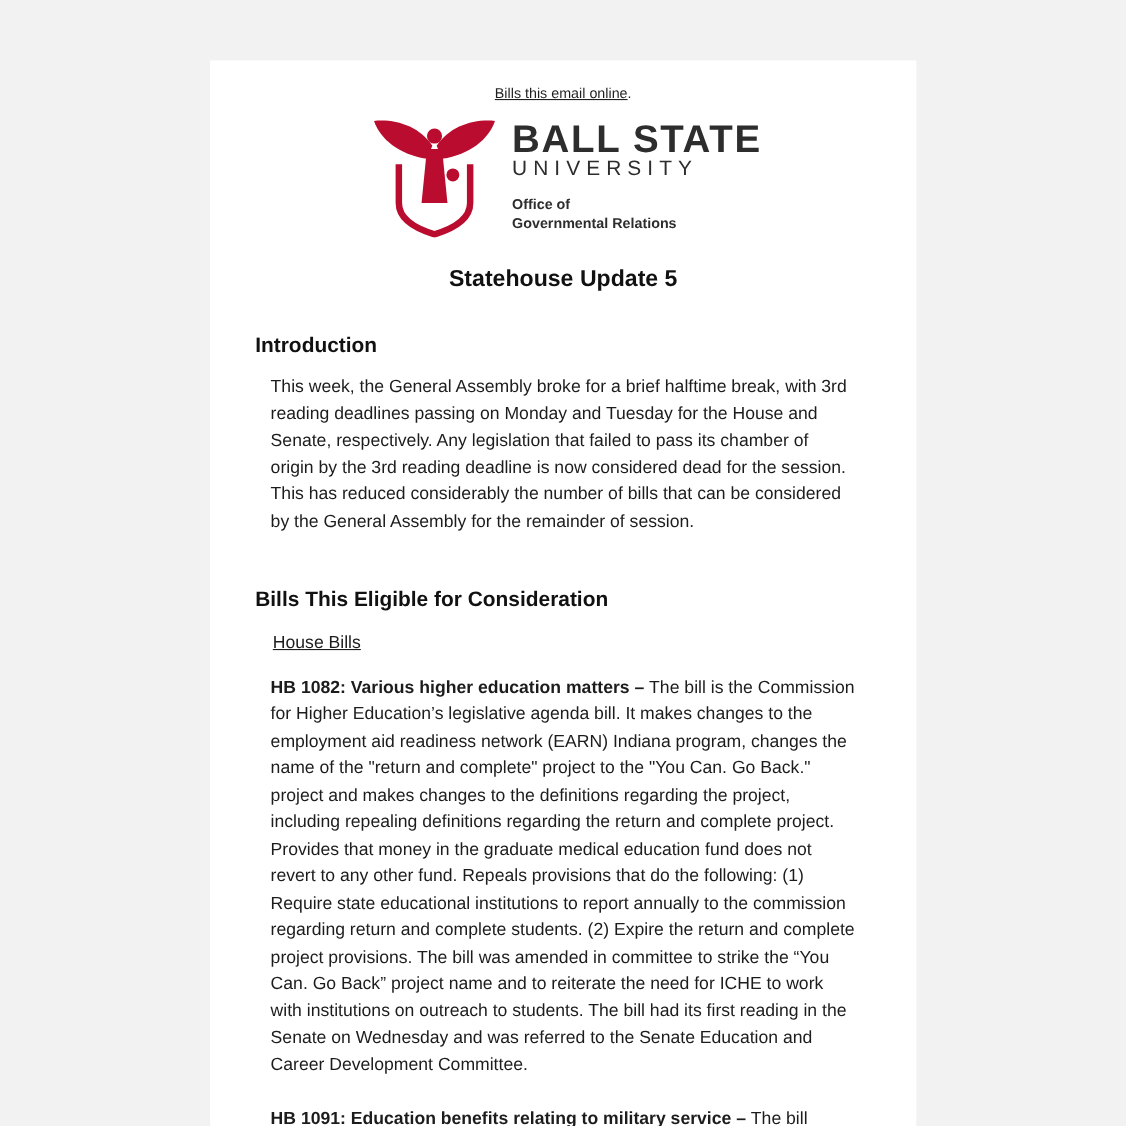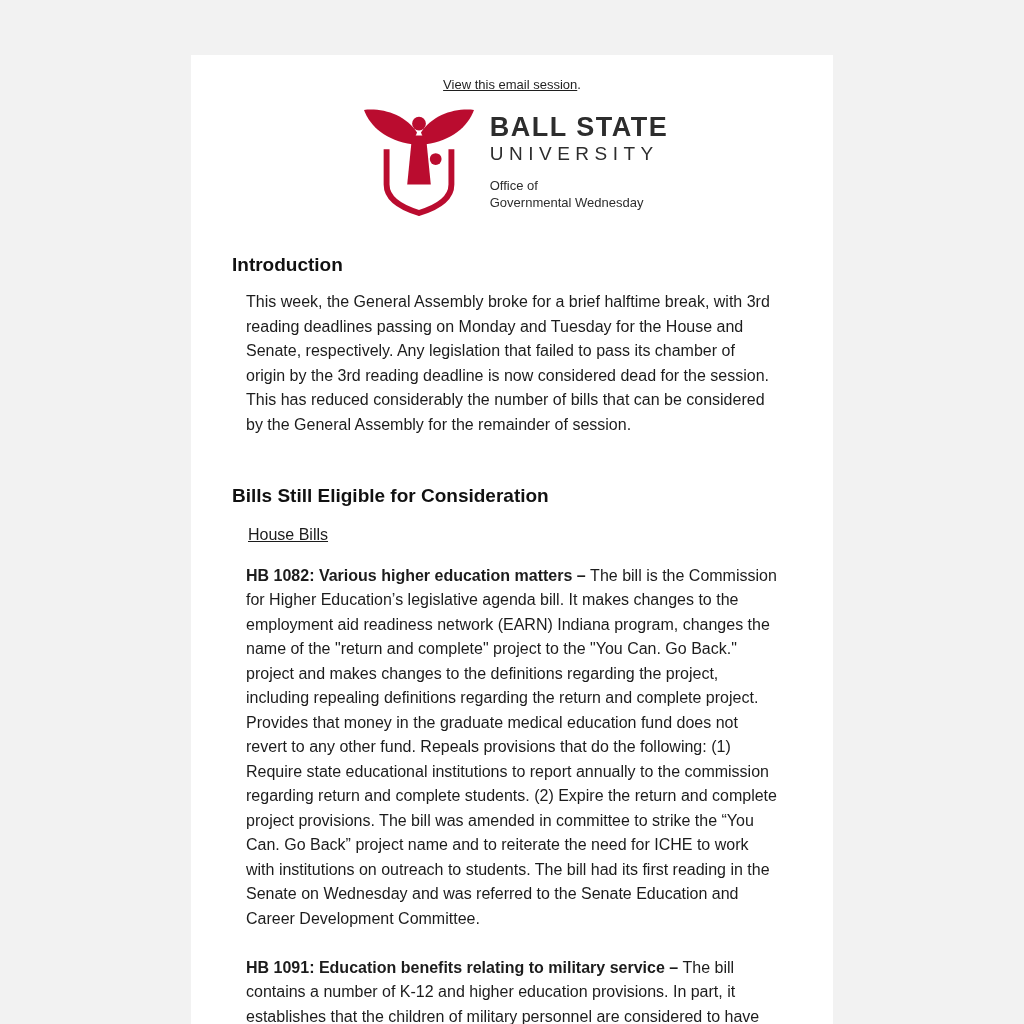--- a/index.html
+++ b/index.html
@@ -33,35 +33,35 @@
   }
   .logo-row {
     display: flex;
     justify-content: center;
     align-items: center;
     margin-top: 14px;
   }
   .emblem { display: block; margin-right: 8px; }
   .logo-text { text-align: left; color: #2d2d2d; }
   .brand1 {
-    font-size: 27px;
+    font-size: 35px;
     font-weight: bold;
     letter-spacing: 1.5px;
     line-height: 30px;
   }
   .brand2 {
     font-size: 19px;
     font-weight: 400;
     letter-spacing: 5.5px;
     line-height: 24px;
   }
   .dept {
     margin-top: 11px;
     font-size: 13px;
-    font-weight: normal;
+    font-weight: bold;
     line-height: 17px;
   }
   .title {
     text-align: center;
     font-size: 21px;
     font-weight: bold;
     margin: 26px 0 0 0;
     color: #111111;
   }
   .section-heading {
@@ -86,21 +86,21 @@
   p.bill { margin-top: 0; }
   p.bill + p.bill { margin-top: 24.5px; }
   .bill-lead { font-weight: bold; }
 </style>
 </head>
 <body>
 
 <div class="email-container">
 
   <div class="view-online">
-    <a href="#" class="view-online-link">View this email session</a><span>.</span>
+    <a href="#" class="view-online-link">Bills this email online</a><span>.</span>
   </div>
 
   <div class="logo-row">
     <svg class="emblem" width="126" height="110" viewBox="0 0 128 112" aria-hidden="true">
 
       <path d="M62 27 C50 9 28 2 8 4 C14 21 31 35 57 39 Z" fill="#BA0C2F"></path>
 
       <path d="M66 27 C78 9 100 2 120 4 C114 21 97 35 71 39 Z" fill="#BA0C2F"></path>
 
       <circle cx="64" cy="18" r="7" fill="#BA0C2F"></circle>
@@ -109,30 +109,31 @@
 
       <circle cx="81" cy="54" r="6" fill="#BA0C2F"></circle>
 
       <path d="M31 44 L31 80 Q31 99 64 109 Q97 99 97 80 L97 44" fill="none" stroke="#BA0C2F" stroke-width="6"></path>
     </svg>
     <div class="logo-text">
       <div class="brand1">BALL STATE</div>
       <div class="brand2">UNIVERSITY</div>
       <div class="dept">
         <div>Office of</div>
-        <div>Governmental Wednesday</div>
+        <div>Governmental Relations</div>
       </div>
     </div>
   </div>
 
+  <h1 class="title">Statehouse Update 5</h1>
 
   <h2 class="section-heading">Introduction</h2>
   <p class="body-text">This week, the General Assembly broke for a brief halftime break, with 3rd reading deadlines passing on Monday and Tuesday for the House and Senate, respectively. Any legislation that failed to pass its chamber of origin by the 3rd reading deadline is now considered dead for the session. This has reduced considerably the number of bills that can be considered by the General Assembly for the remainder of session.</p>
 
-  <h2 class="section-heading bills-heading">Bills Still Eligible for Consideration</h2>
+  <h2 class="section-heading bills-heading">Bills This Eligible for Consideration</h2>
 
   <div class="subheading">House Bills</div>
 
   <p class="body-text bill"><span class="bill-lead">HB 1082: Various higher education matters – </span><span>The bill is the Commission for Higher Education’s legislative agenda bill. It makes changes to the employment aid readiness network (EARN) Indiana program, changes the name of the "return and complete" project to the "You Can. Go Back." project and makes changes to the definitions regarding the project, including repealing definitions regarding the return and complete project. Provides that money in the graduate medical education fund does not revert to any other fund. Repeals provisions that do the following: (1) Require state educational institutions to report annually to the commission regarding return and complete students. (2) Expire the return and complete project provisions. The bill was amended in committee to strike the “You Can. Go Back” project name and to reiterate the need for ICHE to work with institutions on outreach to students. The bill had its first reading in the Senate on Wednesday and was referred to the Senate Education and Career Development Committee.</span></p>
 
   <p class="body-text bill"><span class="bill-lead">HB 1091: Education benefits relating to military service – </span><span>The bill contains a number of K-12 and higher education provisions. In part, it establishes that the children of military personnel are considered to have established legal residence in Indiana while pending transfer to a post in Indiana. It also contains language that makes changes to provisions regarding the resident tuition rate.</span></p>
 
 </div>
 
 </body></html>

